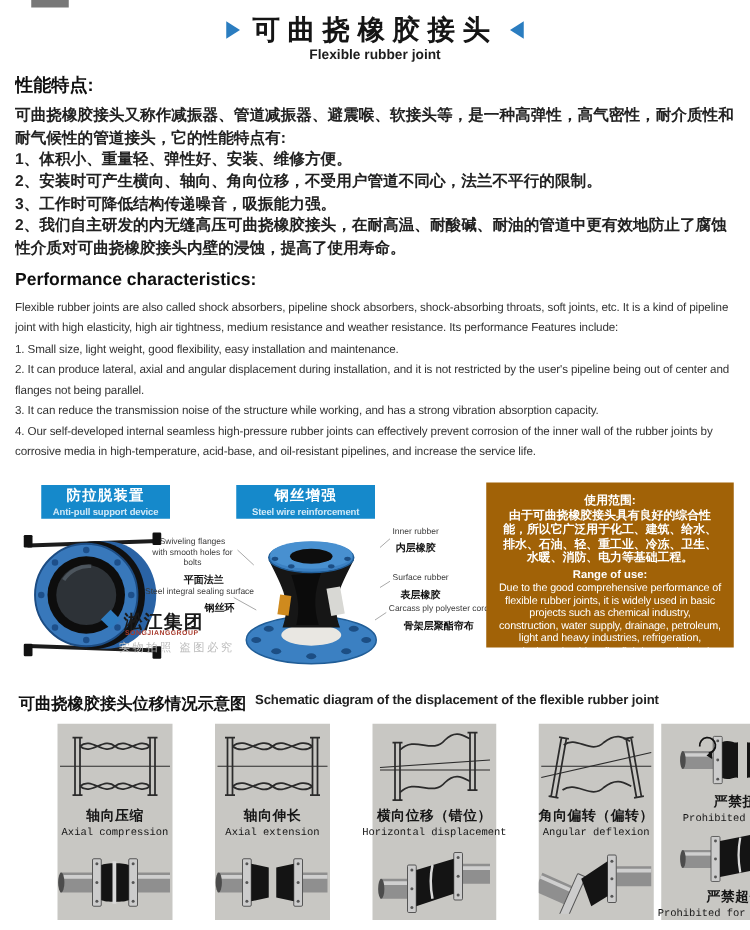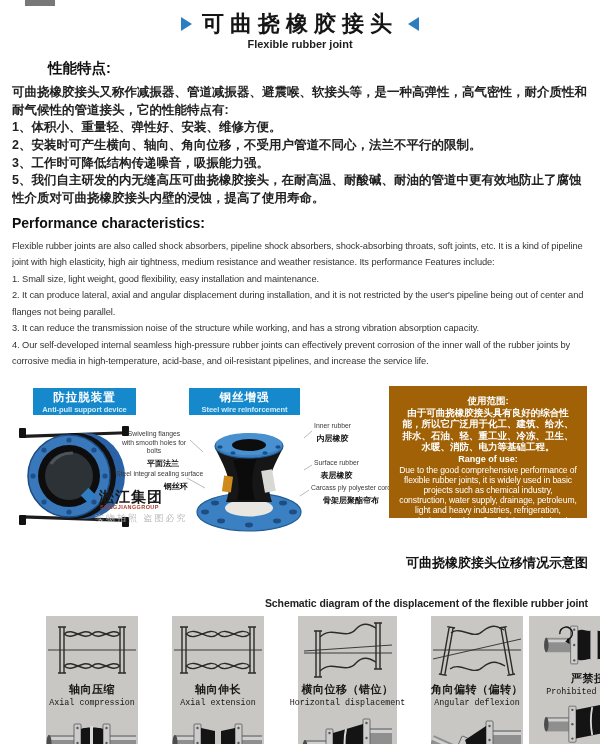--- a/index.html
+++ b/index.html
@@ -11,21 +11,21 @@
   
   .title-row{display:flex;justify-content:center;align-items:center;gap:10px;padding-top:9px;}
   .tri{width:0;height:0;border-style:solid;}
   .tri-r{border-width:7px 0 7px 11px;border-color:transparent transparent transparent #2b7dc0;}
   .tri-l{border-width:7px 11px 7px 0;border-color:transparent #2b7dc0 transparent transparent;}
   .title-zh{font-size:22px;font-weight:bold;letter-spacing:6px;color:#151515;}
   .title-en{text-align:center;font-size:11px;font-weight:bold;color:#1d1d1d;margin-top:-1px;}
 
   
   .textblock{height:318px;overflow:hidden;}
-  .h-zh{font-size:14.5px;font-weight:bold;color:#0f0f0f;margin-top:9px;margin-left:36px;}
+  .h-zh{font-size:14.5px;font-weight:bold;color:#0f0f0f;margin-top:9px;}
   .p-zh{font-size:12.5px;font-weight:600;color:#222;line-height:17.5px;margin-top:6px;}
   .zh-items div{font-size:12.5px;font-weight:600;color:#222;line-height:17.8px;}
   .h-en{font-size:14px;font-weight:bold;color:#0f0f0f;margin-top:7px;}
   .p-en{font-size:9.3px;color:#333;line-height:16.5px;margin-top:7px;letter-spacing:-0.1px;}
   .en-items div{font-size:9.3px;color:#333;line-height:16.5px;letter-spacing:-0.1px;}
 
   
   .middle{position:relative;height:168px;margin:10px -22px 0;width:564px;text-align:center;}
   .bluebox{position:absolute;box-sizing:border-box;background:#1589cb;color:#fff;padding:3px 8px;}
   .bluebox .bz{font-size:11.5px;font-weight:bold;letter-spacing:1px;line-height:13px;}
@@ -43,21 +43,21 @@
   .ann .az{font-size:8px;font-weight:bold;color:#111;margin-top:2px;}
   .infobox{position:absolute;left:399px;top:8px;width:198px;height:132px;background:#a16207;
            box-sizing:border-box;padding:9px 10px;color:#fff;}
   .ib-hz{font-size:9.5px;font-weight:bold;line-height:12px;}
   .ib-bz{font-size:9.5px;font-weight:bold;line-height:11.4px;}
   .ib-he{font-size:9px;font-weight:bold;line-height:11px;margin-top:1px;}
   .ib-be{font-size:8.6px;line-height:10.2px;letter-spacing:-0.1px;}
   .leaders{position:absolute;left:0;top:0;pointer-events:none;}
 
   
-  .sch-head{display:flex;align-items:flex-end;gap:25px;margin:8px 0 0 3px;flex-direction:column;}
+  .sch-head{display:flex;align-items:flex-start;gap:7px;margin:8px 0 0 3px;}
   .sch-zh{font-size:13px;font-weight:bold;color:#111;}
   .sch-en{font-size:10.5px;font-weight:bold;color:#222;letter-spacing:-0.1px;}
   .panels{display:flex;gap:6px;margin:7px -22px 0;padding-left:28px;}
   .panel{background:#c8c7c3;height:157px;display:flex;flex-direction:column;align-items:center;box-sizing:border-box;}
   .pn{width:99px;margin-left:28px;}
   .p5{width:130px;}
   .panel .dia{margin-top:3px;}
   .plz{font-size:11px;font-weight:bold;color:#161616;margin-top:1px;white-space:nowrap;letter-spacing:0.5px;}
   .ple{font-family:"Liberation Mono",monospace;font-size:8.4px;color:#161616;white-space:nowrap;margin-top:1px;}
   .panel .pho{margin-top:auto;margin-bottom:5px;}
@@ -79,21 +79,21 @@
     <div class="title-en">Flexible rubber joint</div>
 
     <div class="textblock">
 
       <div class="h-zh">性能特点:</div>
       <div class="p-zh">可曲挠橡胶接头又称作减振器、管道减振器、避震喉、软接头等，是一种高弹性，高气密性，耐介质性和耐气候性的管道接头，它的性能特点有:</div>
       <div class="zh-items">
         <div>1、体积小、重量轻、弹性好、安装、维修方便。</div>
         <div>2、安装时可产生横向、轴向、角向位移，不受用户管道不同心，法兰不平行的限制。</div>
         <div>3、工作时可降低结构传递噪音，吸振能力强。</div>
-        <div>5、我们自主研发的内无缝高压可曲挠橡胶接头，在耐高温、耐酸碱、耐油的管道中更有效地防止了腐蚀性介质对可曲挠橡胶接头内壁的浸蚀，提高了使用寿命。</div>
+        <div>2、我们自主研发的内无缝高压可曲挠橡胶接头，在耐高温、耐酸碱、耐油的管道中更有效地防止了腐蚀性介质对可曲挠橡胶接头内壁的浸蚀，提高了使用寿命。</div>
       </div>
 
       <div class="h-en">Performance characteristics:</div>
       <div class="p-en">Flexible rubber joints are also called shock absorbers, pipeline shock absorbers, shock-absorbing throats, soft joints, etc. It is a kind of pipeline joint with high elasticity, high air tightness, medium resistance and weather resistance. Its performance Features include:</div>
       <div class="en-items">
         <div>1. Small size, light weight, good flexibility, easy installation and maintenance.</div>
         <div>2. It can produce lateral, axial and angular displacement during installation, and it is not restricted by the user's pipeline being out of center and flanges not being parallel.</div>
         <div>3. It can reduce the transmission noise of the structure while working, and has a strong vibration absorption capacity.</div>
         <div>4. Our self-developed internal seamless high-pressure rubber joints can effectively prevent corrosion of the inner wall of the rubber joints by corrosive media in high-temperature, acid-base, and oil-resistant pipelines, and increase the service life.</div>
       </div>

